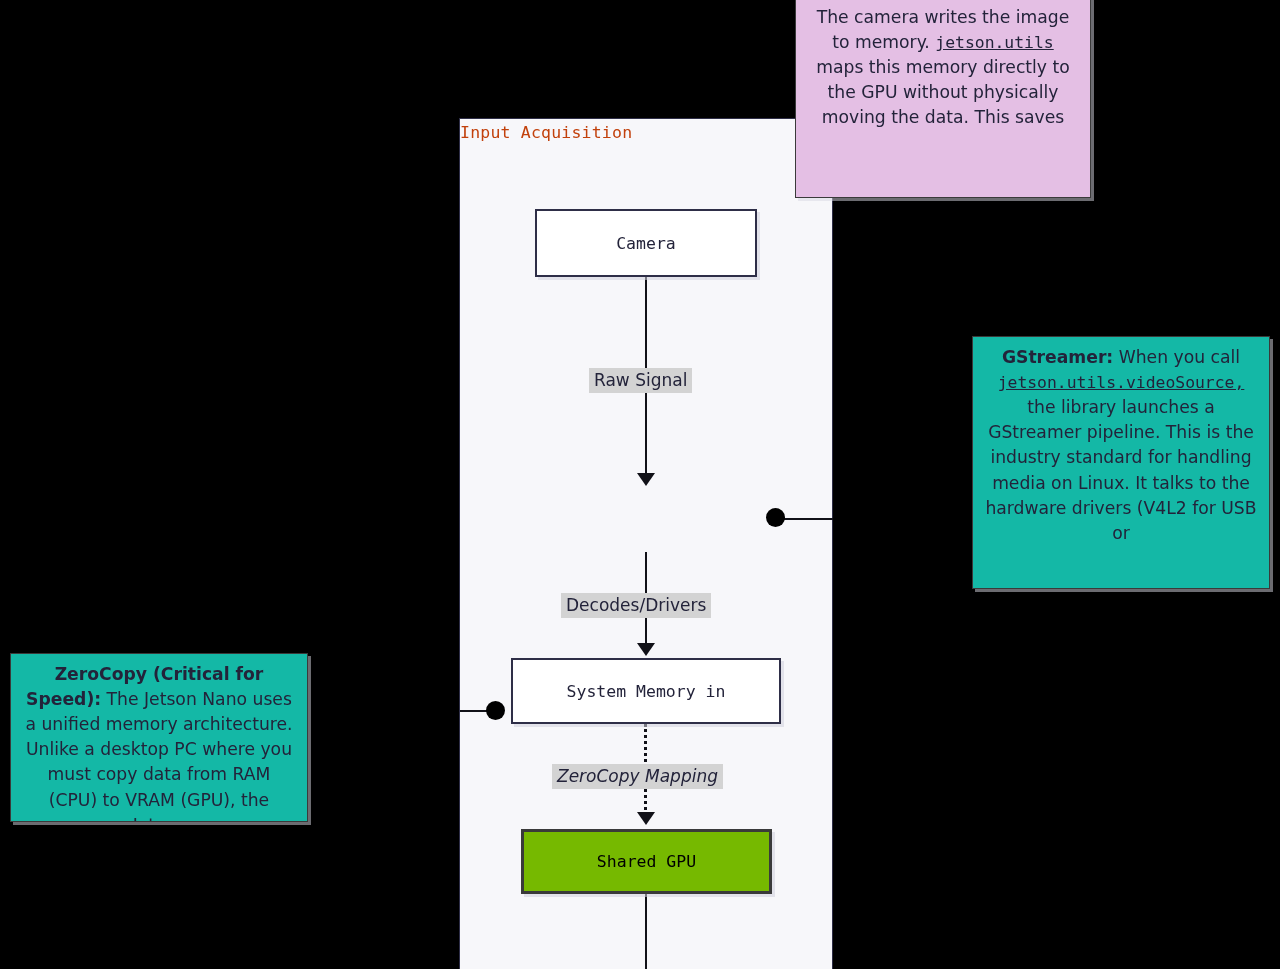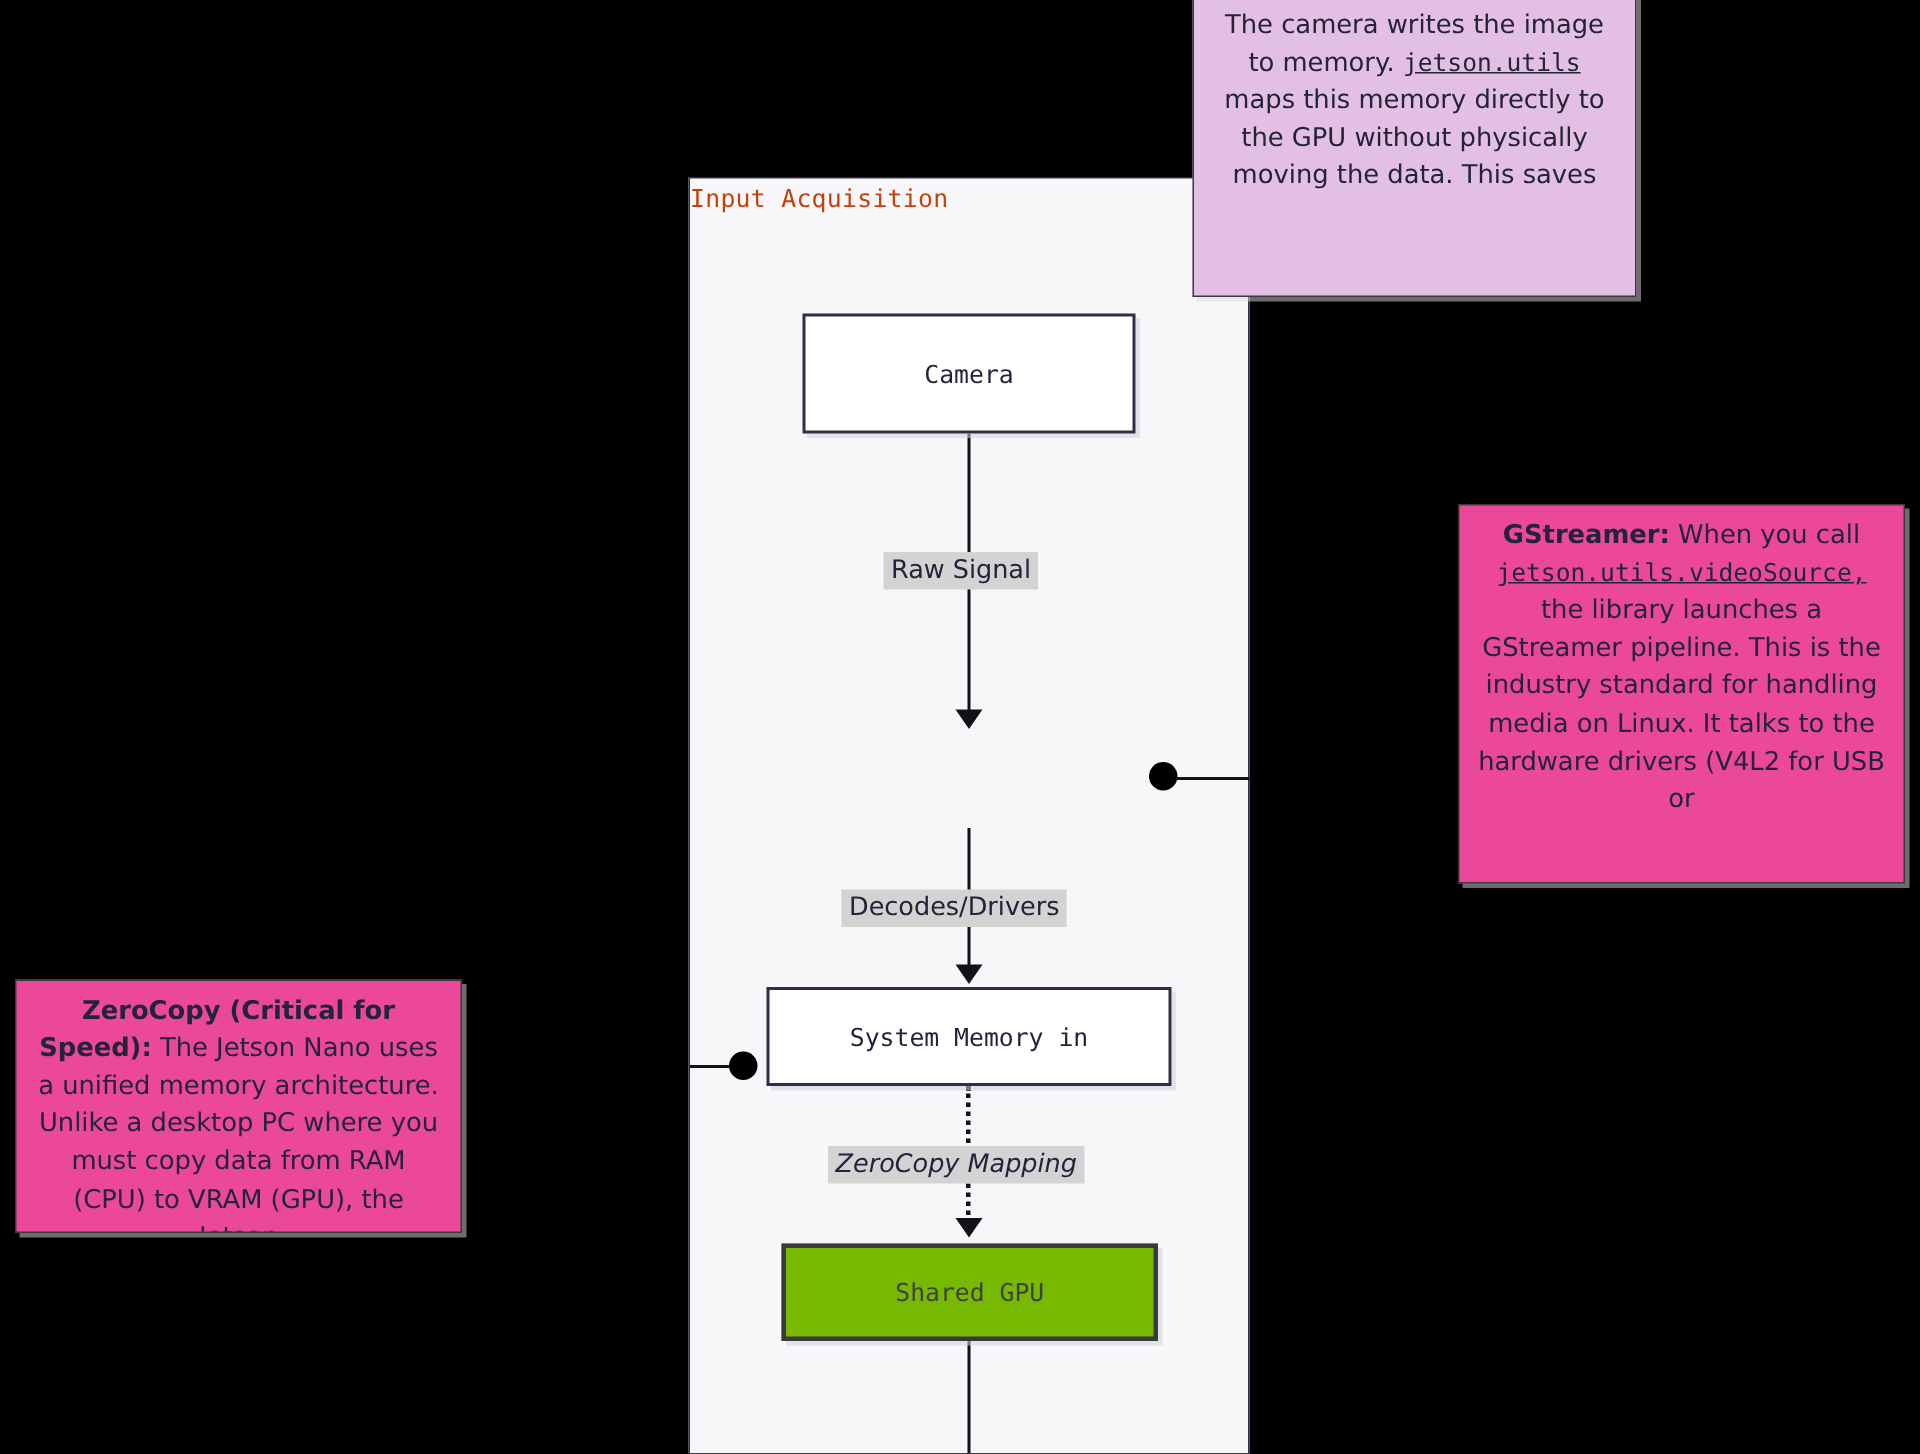--- a/index.html
+++ b/index.html
@@ -50,24 +50,24 @@
     border: 2.2px solid #2e2e47;
     font-family: "DejaVu Sans Mono", monospace;
     font-size: 16.5px;
     color: #23233a;
     box-shadow: 3px 3px 0 0 rgba(210,210,220,0.55);
     z-index: 4;
   }
   .node.green {
     background: #76b900;
     border: 3px solid #3a3a3a;
-    color: #404040;
-  }
-
-  #node-camera   { left: 535px; top: 209px; width: 222px; height: 80px; }
+    color: #000000;
+  }
+
+  #node-camera   { left: 535px; top: 209px; width: 222px; height: 68px; }
   #node-gstreamer{ left: 530px; top: 487px; width: 232px; height: 65px; }
   #node-sysmem   { left: 511px; top: 658px; width: 270px; height: 66px; }
   #node-gpu      { left: 521px; top: 829px; width: 251px; height: 65px; }
 
   
   .vline {
     position: absolute;
     width: 2.2px;
     background: #111118;
     z-index: 2;
@@ -119,21 +119,21 @@
     padding: 8px 12px;
     text-align: center;
     font-family: "DejaVu Sans", sans-serif;
     font-size: 17.2px;
     line-height: 1.46;
     color: #23233a;
     overflow: hidden;
     z-index: 8;
   }
   .note.yellow {
-    background: #ec4899;
+    background: #14b8a6;
     border: 1.4px solid #3a3a3a;
     box-shadow: 3px 3px 0 0 rgba(215,215,225,0.5);
   }
   .note.purple {
     background: #e4bfe4;
     border: 1.4px solid #3a3a3a;
     box-shadow: 3px 3px 0 0 rgba(215,215,225,0.5);
   }
   .note b { font-weight: bold; }
   .note code,

